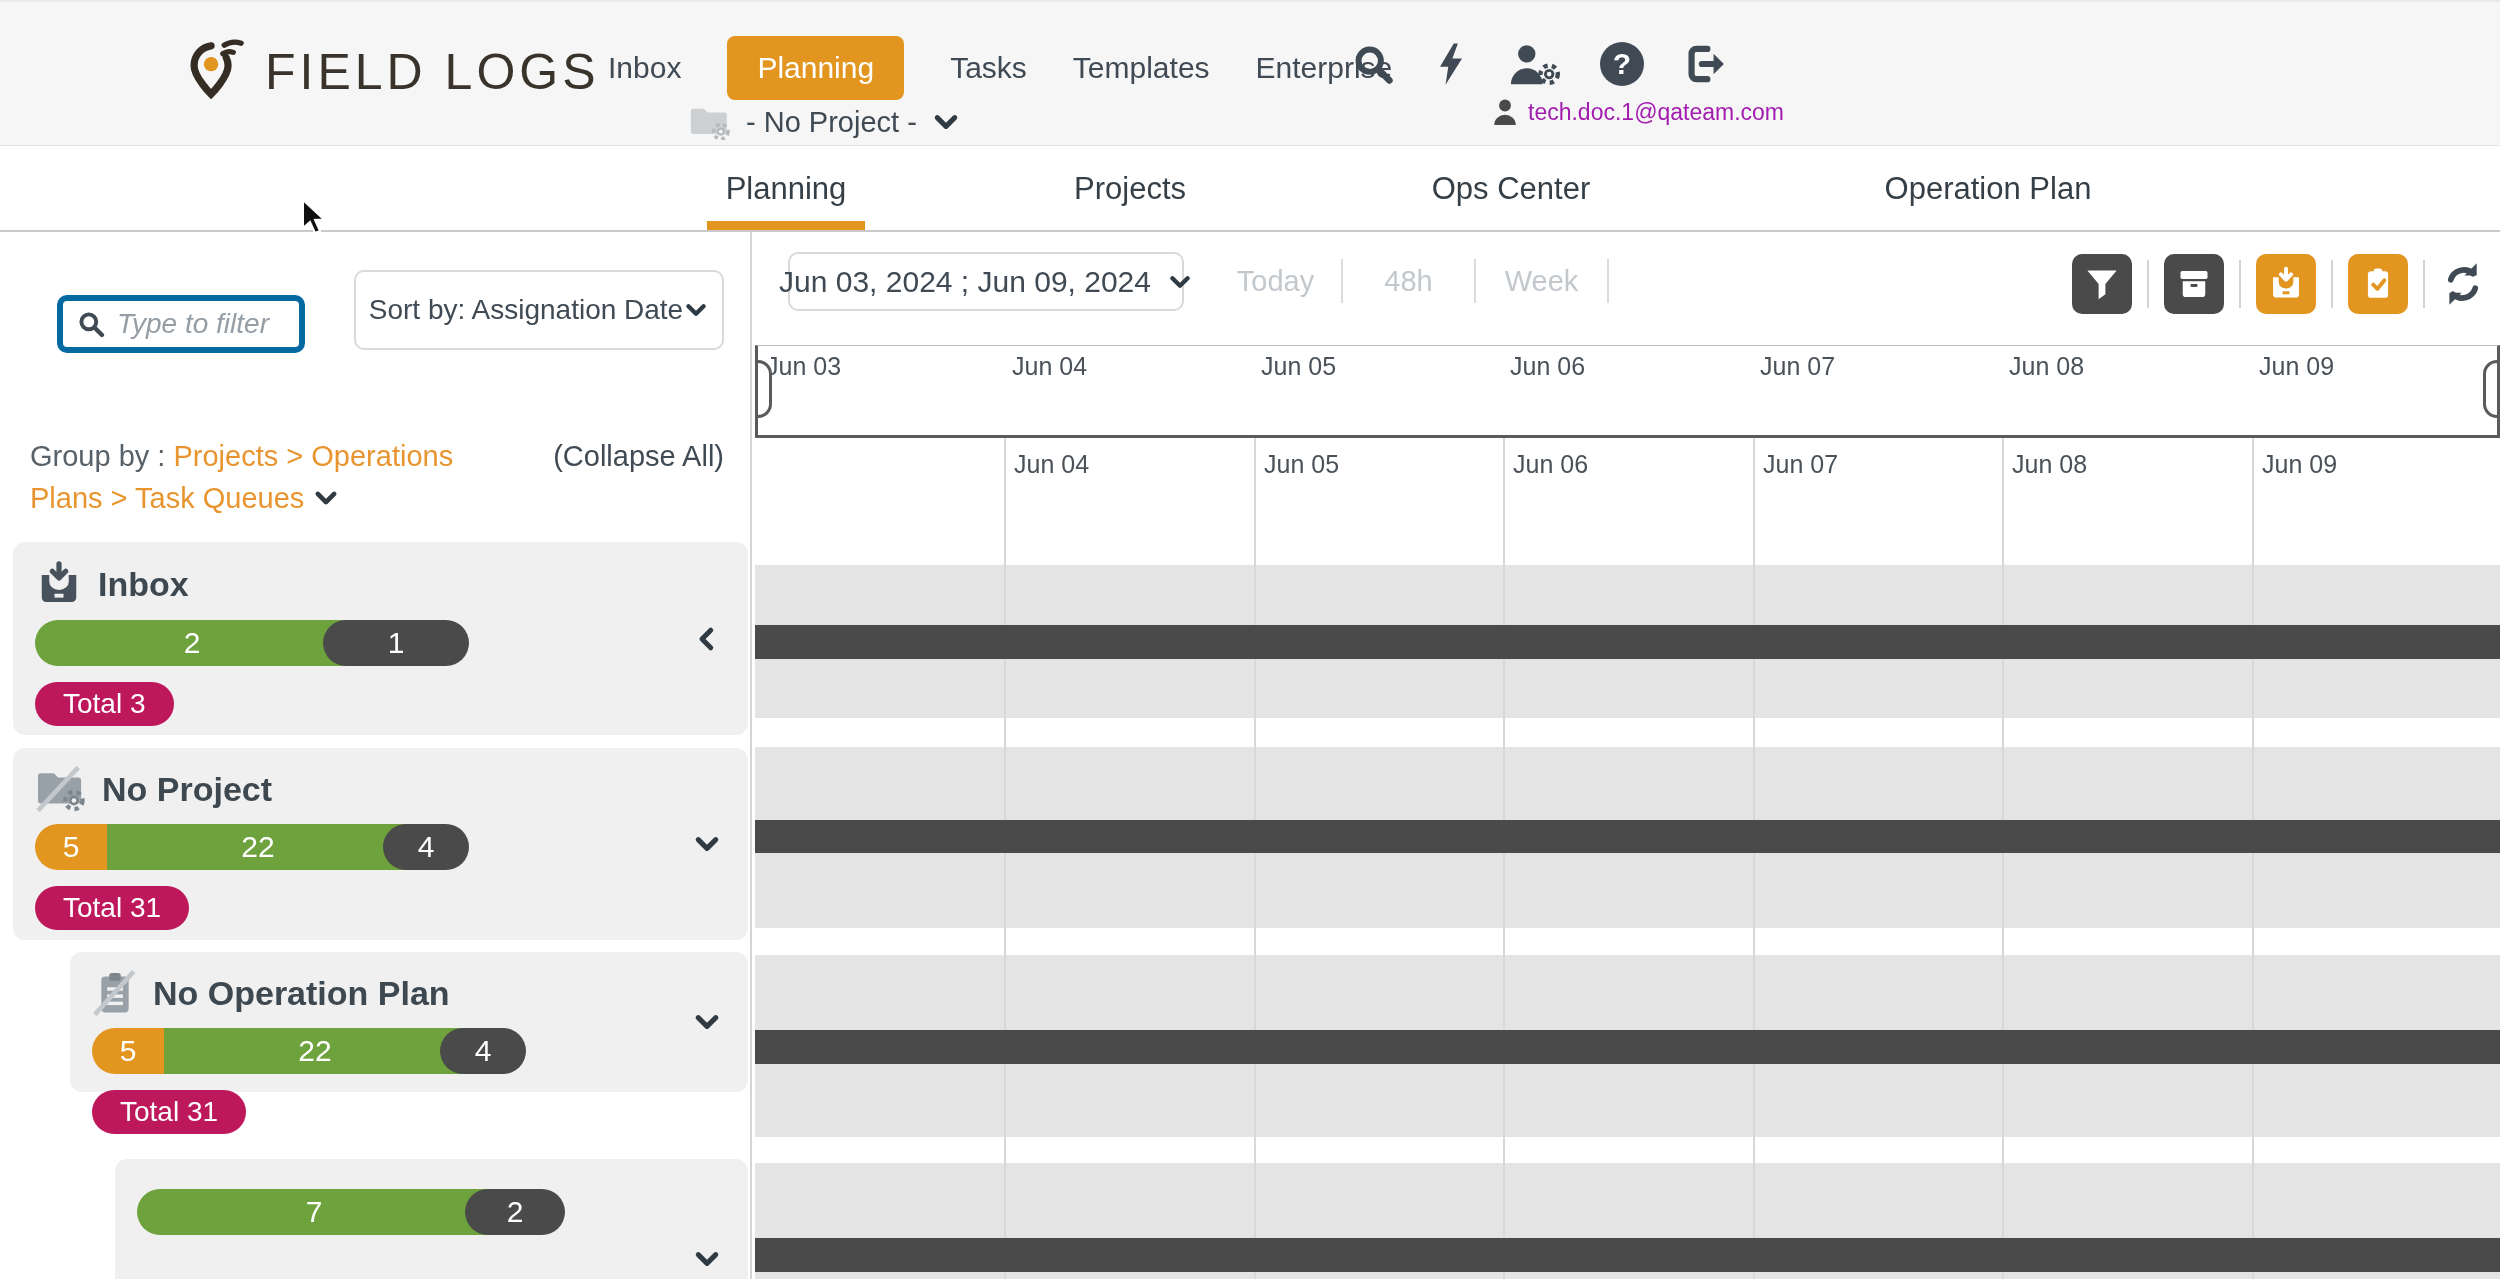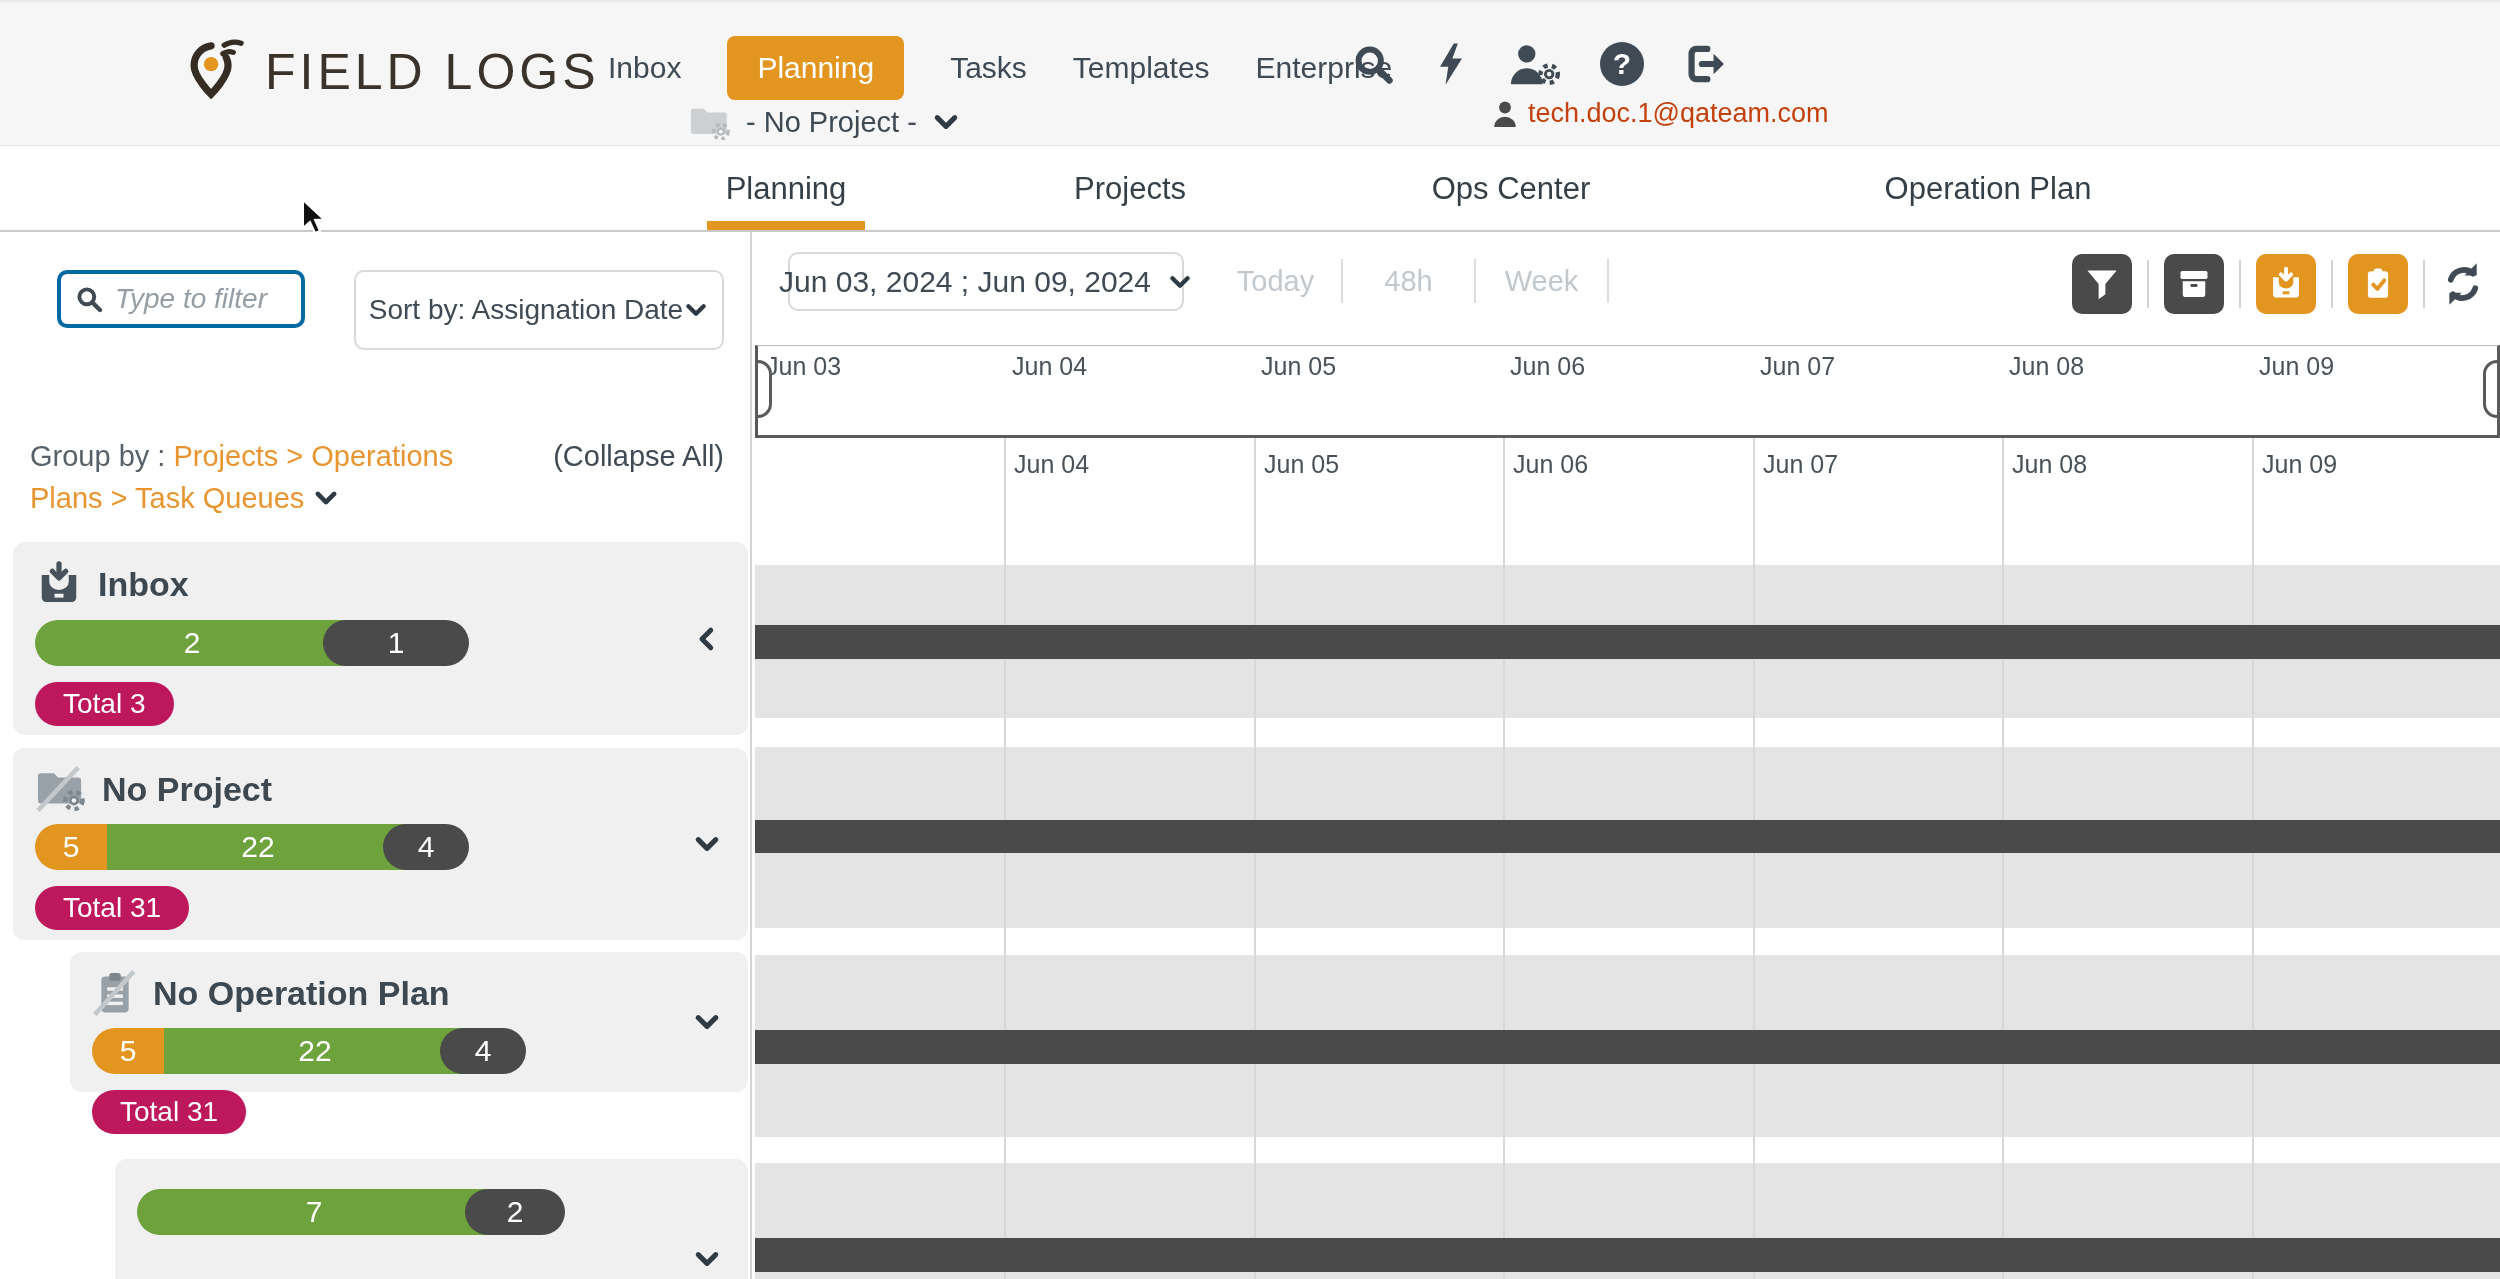--- a/index.html
+++ b/index.html
@@ -18,33 +18,33 @@
   .topnav{ position:absolute; left:608px; top:34px; height:64px; display:flex; align-items:center; gap:46px; }
   .topnav-item{ font-size:30px; color:#3f4a54; cursor:pointer; white-space:nowrap; }
   .topnav-item.active{ background:#e2951f; color:#fff; border-radius:8px; padding:15px 30px; }
   .project-selector{ position:absolute; left:688px; top:102px; display:flex; align-items:center; gap:14px; }
   .project-selector .label{ font-size:29px; color:#3f4a54; }
   .topicons{ position:absolute; left:1352px; top:40px; display:flex; align-items:center; gap:40px; }
   .topicon{ cursor:pointer; }
   .help-circle{ width:44px; height:44px; border-radius:50%; background:#3f4a54; color:#fff;
     font-size:30px; font-weight:bold; display:flex; align-items:center; justify-content:center; }
   .useremail{ position:absolute; left:1492px; top:96px; display:flex; align-items:center; gap:10px; }
-  .useremail span{ font-size:27px; color:#c2410c; }
+  .useremail span{ font-size:23px; color:#a21caf; }
 
   
   .subnav{ position:absolute; left:0; top:147px; width:2500px; height:85px; background:#fff;
     border-bottom:2px solid #c9c9c9; }
   .subtab{ position:absolute; top:50%; transform:translate(-50%,-50%); font-size:31px; color:#343f48; cursor:pointer; white-space:nowrap;}
   .subtab-underline{ position:absolute; left:707px; bottom:0; width:158px; height:9px; background:#e2951f; }
 
   
   .sidebar{ position:absolute; left:0; top:232px; width:752px; height:1047px; background:#fff;
     border-right:2px solid #d4d4d4; }
-  .filter-input{ position:absolute; left:57px; top:38px; width:248px; height:58px;
-    border:4px solid #0369a1; border-radius:10px; background:#fff;
+  .filter-input{ position:absolute; left:57px; top:63px; width:248px; height:58px;
+    border:6px solid #0369a1; border-radius:10px; background:#fff;
     display:flex; align-items:center; gap:12px; padding:0 14px; }
   .filter-input input{ border:none; outline:none; width:160px; font-size:28px; color:#3f4a54;
     font-family:inherit; background:transparent; }
   .filter-input input::placeholder{ font-style:italic; color:#959da5; }
   .sort-box{ position:absolute; left:354px; top:38px; width:370px; height:80px;
     border:2px solid #dadada; border-radius:10px; background:#fff; cursor:pointer;
     display:flex; align-items:center; justify-content:center; gap:0; }
   .sort-box .label{ font-size:28px; color:#3f4a54; }
 
   .groupby{ position:absolute; left:30px; top:203px; width:694px; font-size:29px; line-height:42px; }

